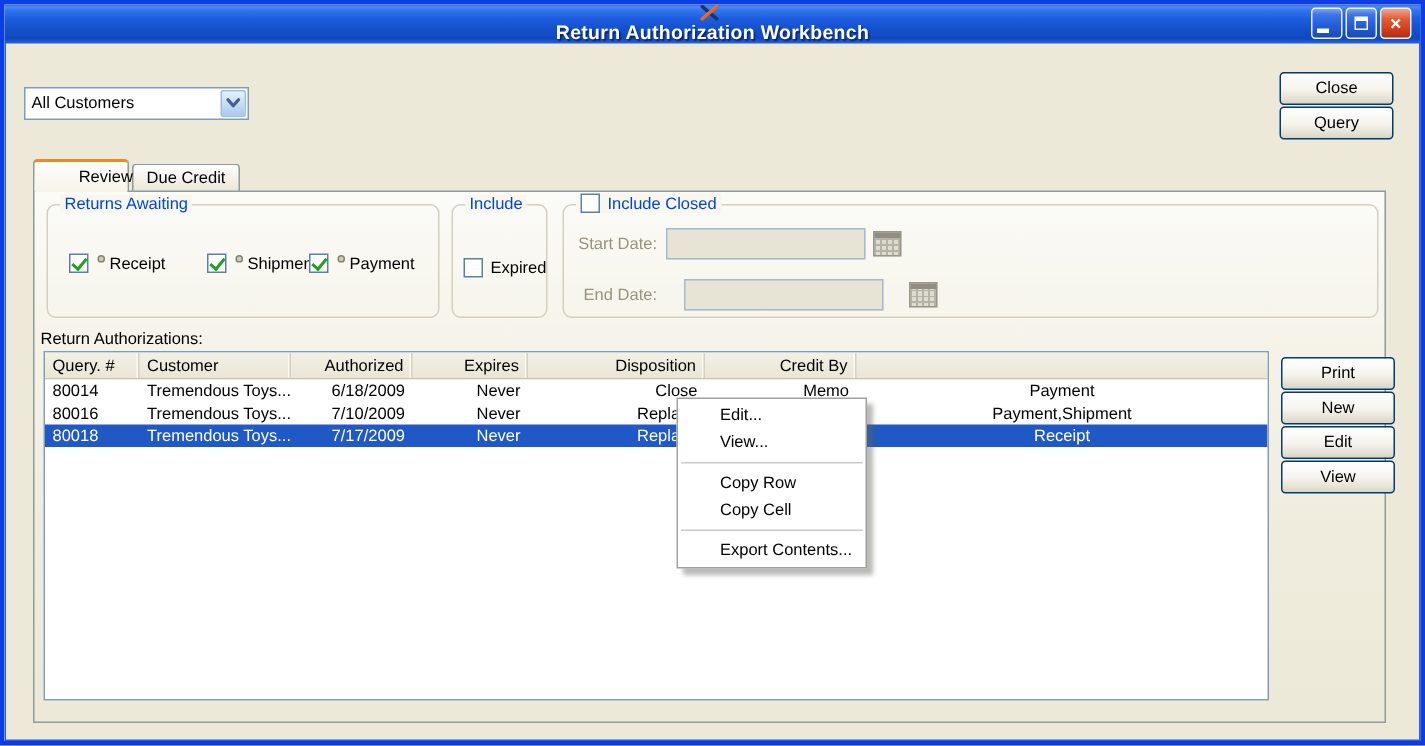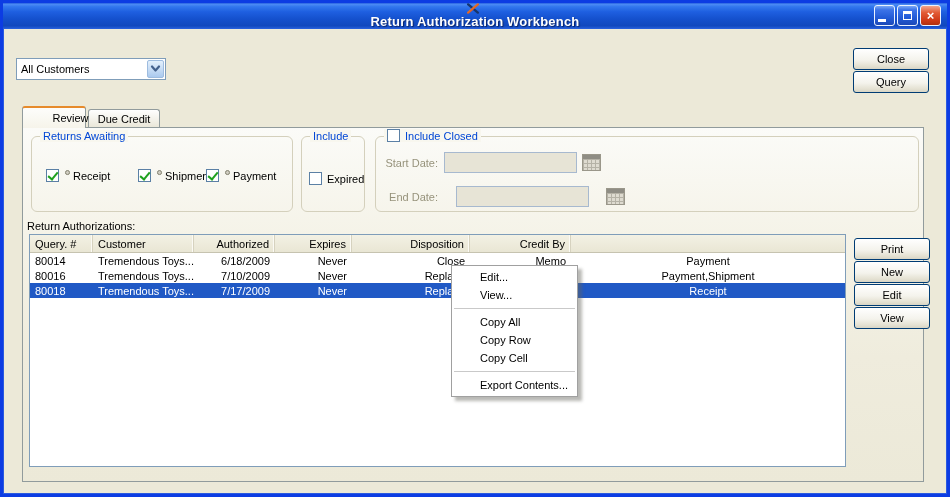--- a/index.html
+++ b/index.html
@@ -247,20 +247,19 @@
         <div class="xpbtn" style="top: 156px;">Edit</div>
         <div class="xpbtn" style="top: 179px;">View</div>
       </div>
 
   </div>
 
   <div class="ctxmenu">
       <div class="menu-item">Edit...</div>
       <div class="menu-item">View...</div>
       <div class="menu-sep"></div>
-      <div class="menu-item">Copy All</div>
       <div class="menu-item">Copy Row</div>
       <div class="menu-item">Copy Cell</div>
       <div class="menu-sep"></div>
       <div class="menu-item">Export Contents...</div>
     </div>
 
 </div>
 
 </body></html>

